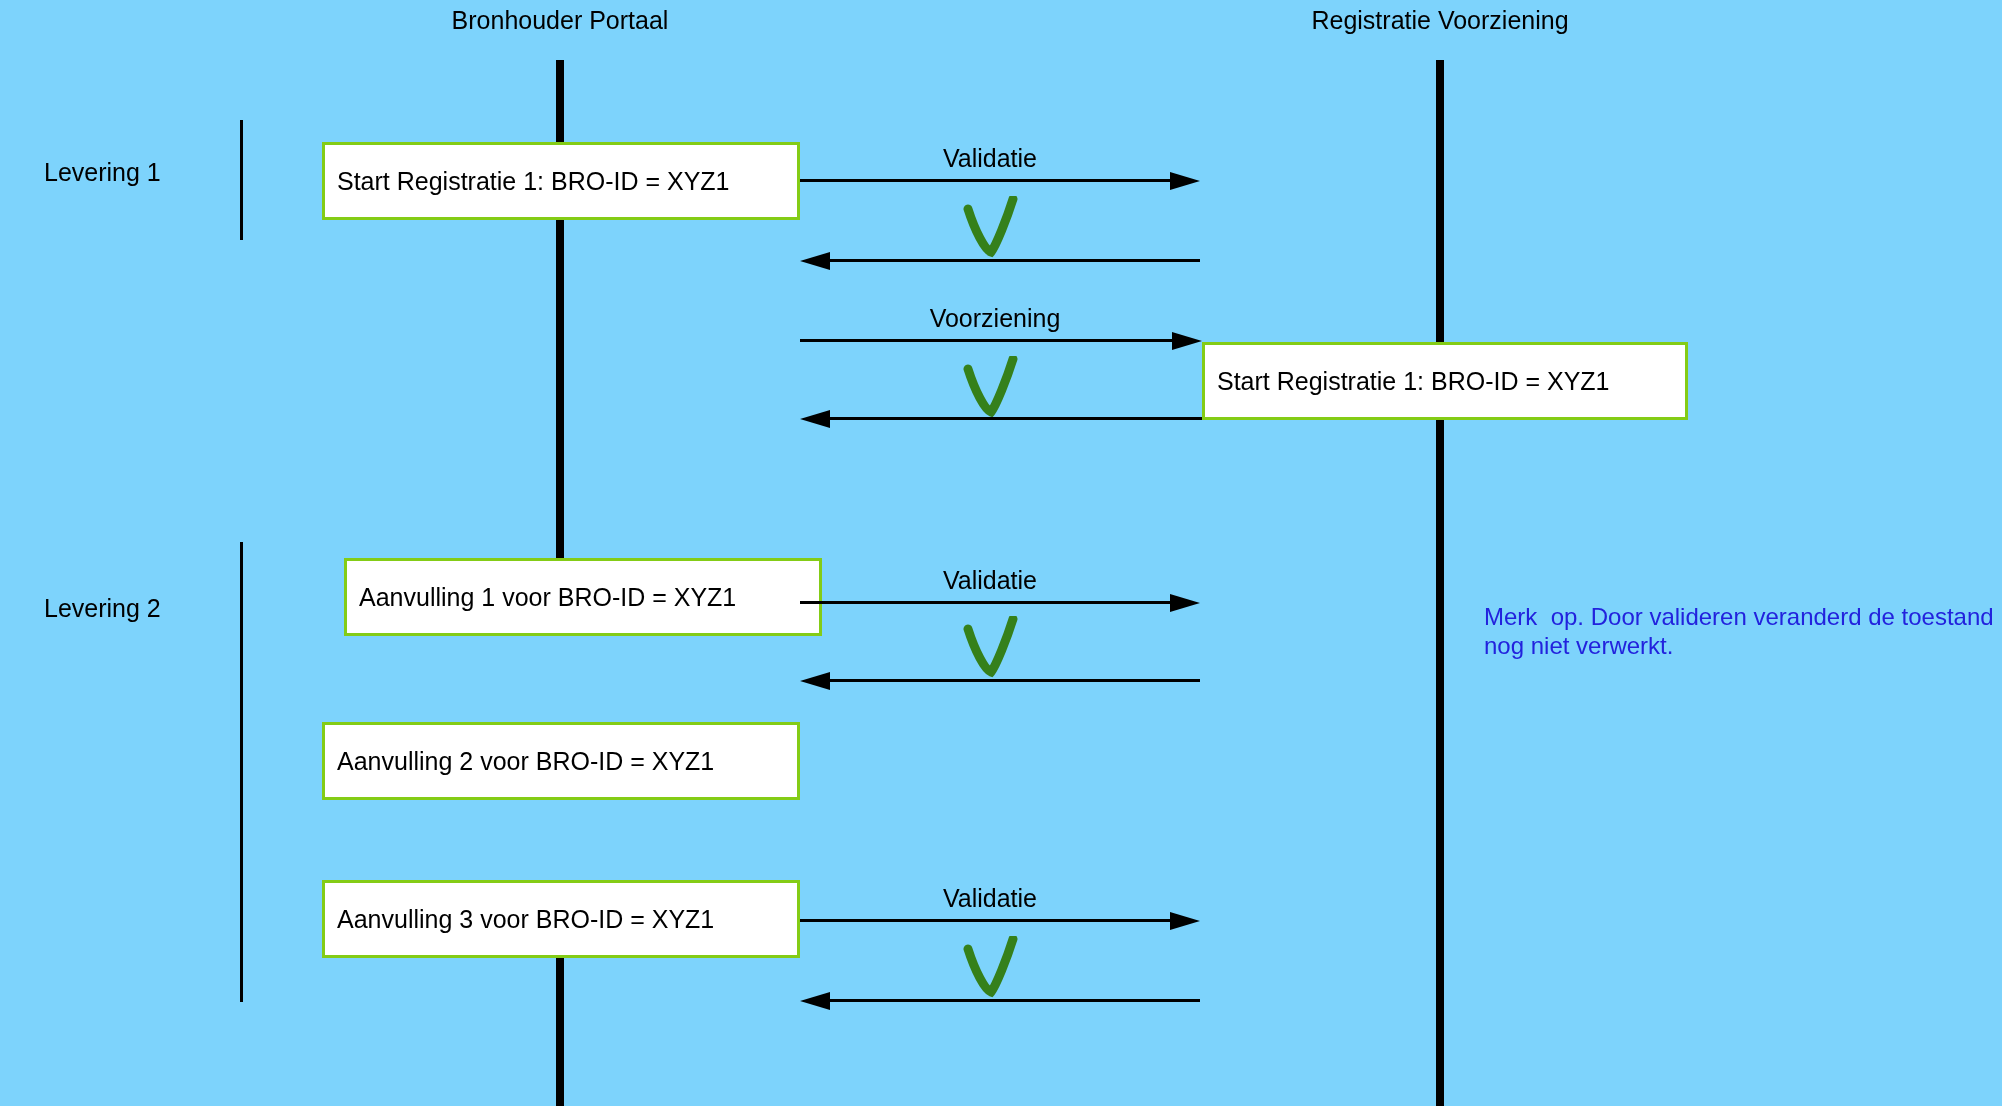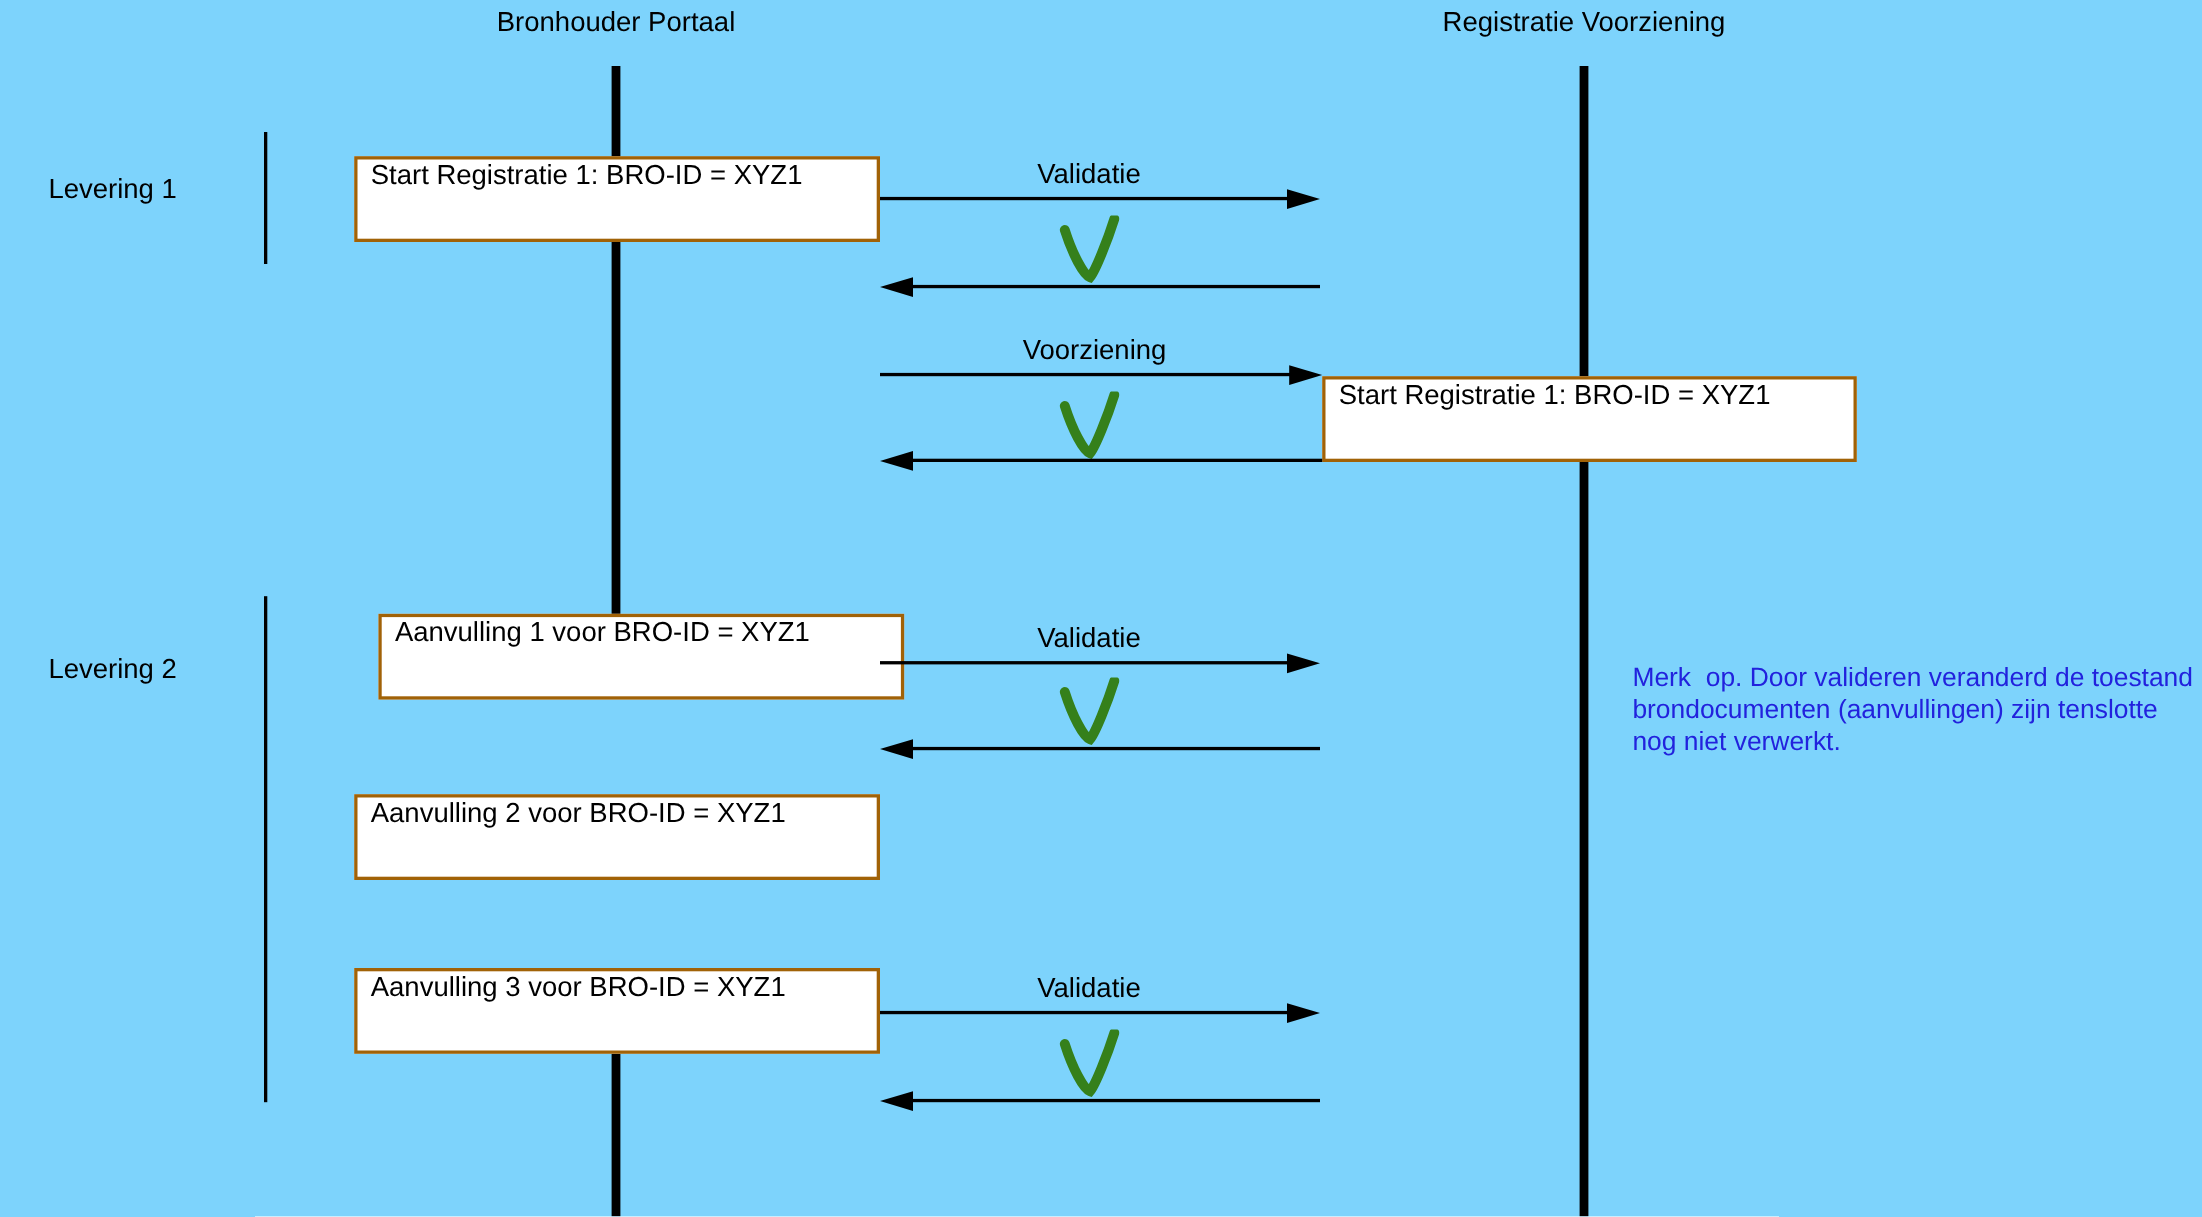--- a/index.html
+++ b/index.html
@@ -10,22 +10,22 @@
     font-family:"Liberation Sans", sans-serif;
     color:#000000;
     overflow:hidden;
   }
   .abs{position:absolute;}
   .title{font-size:25px;text-align:center;white-space:nowrap;}
   .lifeline{width:8px;background:#000;z-index:1;}
   .bracket{width:3px;background:#000;}
   .group-label{font-size:25px;white-space:nowrap;}
   .box{
-    border:3px solid #a16207;background:#fff;
-    display:flex;
+    border:3px solid #84cc16;background:#fff;
+    display:flex;align-items:center;
     padding-left:12px;font-size:25px;
     box-sizing:border-box;z-index:2;white-space:nowrap;
   }
   .arrow-line{height:3px;background:#000;z-index:3;}
   .head-right{width:0;height:0;border-top:9px solid transparent;border-bottom:9px solid transparent;border-left:30px solid #000;z-index:3;}
   .head-left{width:0;height:0;border-top:9px solid transparent;border-bottom:9px solid transparent;border-right:30px solid #000;z-index:3;}
   .msg-label{font-size:25px;text-align:center;width:200px;white-space:nowrap;z-index:3;}
   .check{z-index:3;}
   .note{font-size:24px;line-height:29px;color:#2222DD;z-index:3;}
   .note div{white-space:pre;}
@@ -95,17 +95,16 @@
   <div class="abs arrow-line" style="left:800px;top:919px;width:372px;"></div>
   <div class="abs head-right" style="left:1170px;top:912px;"></div>
   <svg class="abs check" style="left:962px;top:936px;" width="56" height="64" viewBox="0 0 56 64">
     <path d="M6 13 C 13 35, 23 54, 29 56 C 34 50, 45 22, 51 3" fill="none" stroke-width="9" stroke-linecap="round" stroke="#35801B"></path>
   </svg>
   <div class="abs head-left" style="left:800px;top:992px;"></div>
   <div class="abs arrow-line" style="left:830px;top:999px;width:370px;"></div>
 
   <div class="abs note" style="left:1484px;top:602px;">
     <div>Merk  op. Door valideren veranderd de toestand</div>
-    <div>brondocumenten (aanvullingen) zijn tenslotte</div>
     <div>nog niet verwerkt.</div>
   </div>
 
 </div>
 
 </body></html>

